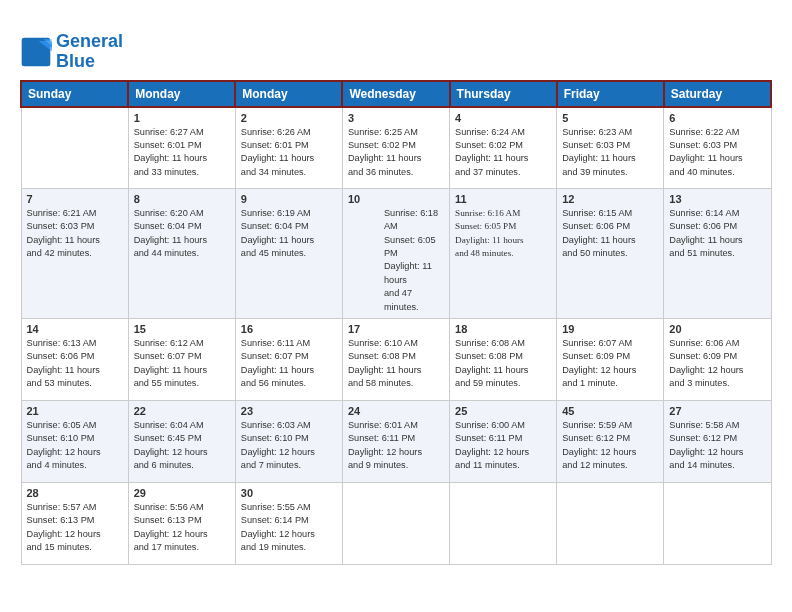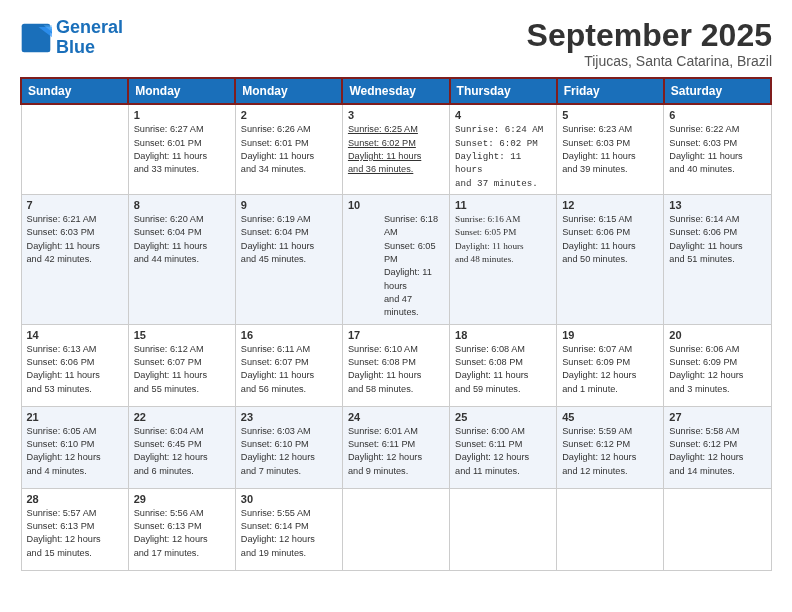--- a/index.html
+++ b/index.html
@@ -7,21 +7,21 @@
       font-family: Arial, sans-serif;
       background: #fff;
       width: 792px;
       height: 612px;
       overflow: hidden;
     }
     .page {
       width: 792px;
       height: 612px;
       background: #fff;
-      padding: 18px 20px 10px 20px;
+      padding: 32px 20px 10px 20px;
     }
     .header {
       display: flex;
       justify-content: space-between;
       align-items: flex-start;
       margin-bottom: 8px;
     }
     .logo {
       display: flex;
       align-items: center;
@@ -107,24 +107,20 @@
         <polygon points="30,8 38,14 38,8" fill="#1a6fba"></polygon>
         <polygon points="22,6 38,18 38,6" fill="#3399ff" opacity="0.7"></polygon>
         <polygon points="28,4 38,12 38,4" fill="#60b8ff" opacity="0.5"></polygon>
         <rect x="2" y="2" width="34" height="34" rx="3" fill="none" stroke="#1a6fba" stroke-width="0"></rect>
       </svg>
       <div class="logo-text">
         <div><span>General</span></div>
         <div><span style="color:#1a6fba;">Blue</span></div>
       </div>
     </div>
-    <div class="title-block">
-      <div class="month-title">September 2025</div>
-      <div class="location">Tijucas, Santa Catarina, Brazil</div>
-    </div>
   </div>
 
   <table>
     <thead>
       <tr>
       <th>Sunday</th>
           <th>Monday</th>
           <th>Monday</th>
           <th>Wednesday</th>
           <th>Thursday</th>
@@ -144,28 +140,28 @@
           </td>
           <td>
             <span class="day-num">2</span>
             <div class="day-info" style="white-space: pre-line;">Sunrise: 6:26 AM
 Sunset: 6:01 PM
 Daylight: 11 hours
 and 34 minutes.</div>
           </td>
           <td>
             <span class="day-num">3</span>
-            <div class="day-info" style="white-space: pre-line; text-decoration: underline;">Sunrise: 6:25 AM
+            <div class="day-info" style="white-space: pre-line;">Sunrise: 6:25 AM
 Sunset: 6:02 PM
 Daylight: 11 hours
 and 36 minutes.</div>
           </td>
           <td>
             <span class="day-num">4</span>
-            <div class="day-info" style="white-space: pre-line; font-family: Liberation Mono, monospace;">Sunrise: 6:24 AM
+            <div class="day-info" style="white-space: pre-line;">Sunrise: 6:24 AM
 Sunset: 6:02 PM
 Daylight: 11 hours
 and 37 minutes.</div>
           </td>
           <td>
             <span class="day-num">5</span>
             <div class="day-info" style="white-space: pre-line;">Sunrise: 6:23 AM
 Sunset: 6:03 PM
 Daylight: 11 hours
 and 39 minutes.</div>

